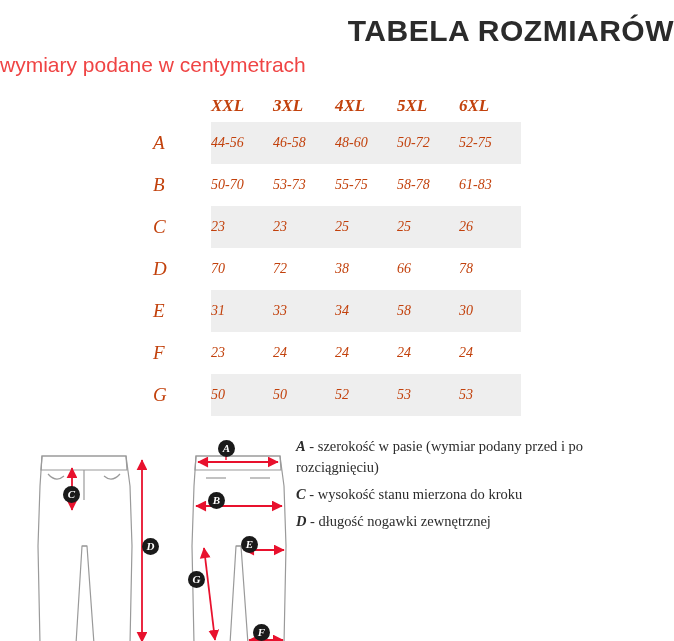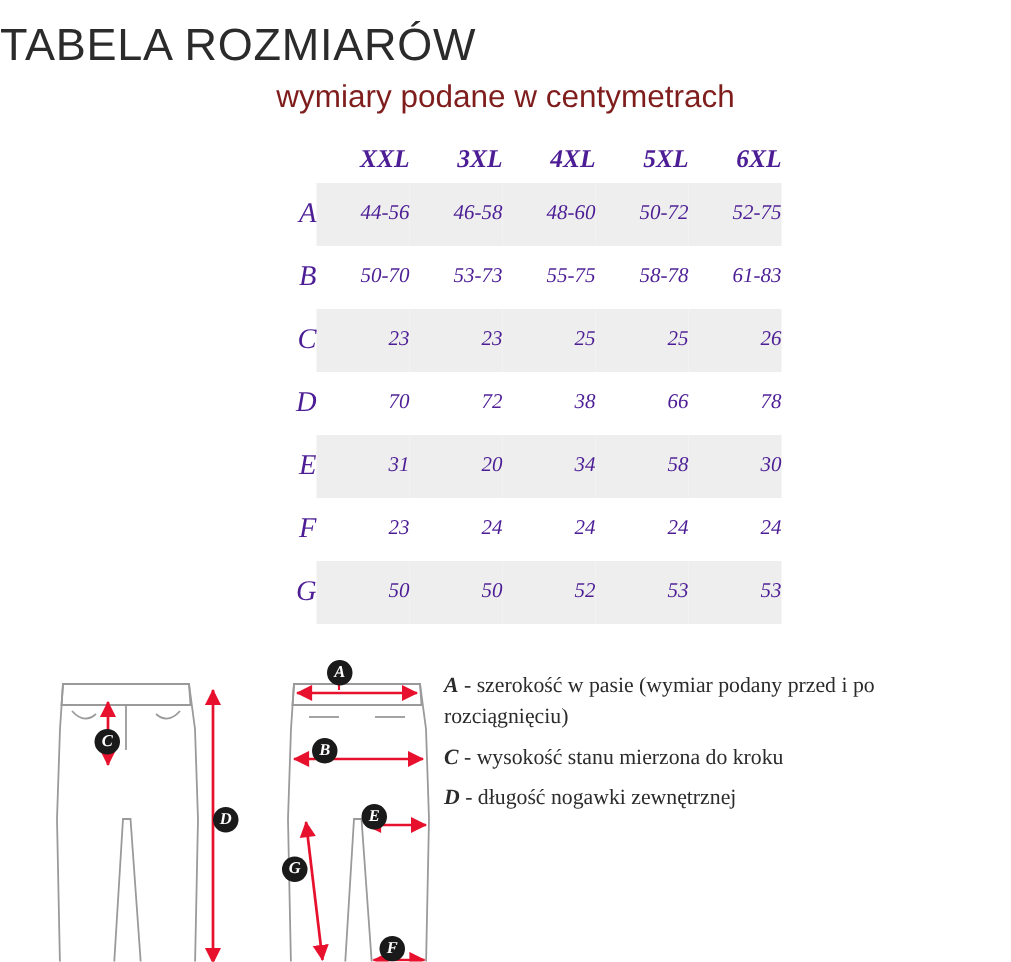--- a/index.html
+++ b/index.html
@@ -14,52 +14,51 @@
     color: #2b2b2b;
     overflow: hidden;
     position: relative;
   }
   .page {
     width: 674px;
     height: 641px;
     position: relative;
   }
   .title {
-    text-align: left;
+    text-align: right;
     font-family: "Liberation Sans", sans-serif;
-    font-weight: normal;
+    font-weight: bold;
     font-size: 30px;
     letter-spacing: 0.5px;
     color: #2b2b2b;
     margin: 14px 0 0 0;
     line-height: 1.1;
   }
   .subtitle {
-    text-align: center;
     font-family: "Liberation Sans", sans-serif;
     font-size: 21px;
-    color: #7f1d1d;
+    color: #ef4444;
     margin: 6px 0 0 0;
     line-height: 1.1;
   }
   .table-wrap {
     width: 368px;
     margin: 14px auto 0 auto;
   }
   table.size-table {
     border-collapse: collapse;
     width: 100%;
     font-family: "Liberation Serif", serif;
   }
   table.size-table th,
   table.size-table td {
-    text-align: right;
+    text-align: left;
     font-size: 14px;
     font-style: italic;
-    color: #4c1d95;
+    color: #c2410c;
     padding: 0;
     height: 42px;
     vertical-align: middle;
   }
   table.size-table thead th {
     font-size: 17px;
     font-weight: bold;
     font-style: italic;
     height: 32px;
     background: #ffffff;
@@ -81,21 +80,21 @@
     width: 62px;
   }
   .lower {
     position: relative;
     margin-top: 10px;
     height: 222px;
   }
   .legend {
     position: absolute;
     left: 296px;
-    top: 21px;
+    top: 10px;
     width: 372px;
     font-size: 14.5px;
     line-height: 1.45;
     color: #2b2b2b;
   }
   .legend p {
     margin: 0 0 6px 0;
   }
   .legend .key {
     font-style: italic;
@@ -172,21 +171,21 @@
           <td class="rowlabel">D</td>
           <td class="val">70</td>
           <td class="val">72</td>
           <td class="val">38</td>
           <td class="val">66</td>
           <td class="val">78</td>
         </tr>
         <tr class="shaded">
           <td class="rowlabel">E</td>
           <td class="val">31</td>
-          <td class="val">20</td>
+          <td class="val">33</td>
           <td class="val">34</td>
           <td class="val">58</td>
           <td class="val">30</td>
         </tr>
         <tr>
           <td class="rowlabel">F</td>
           <td class="val">23</td>
           <td class="val">24</td>
           <td class="val">24</td>
           <td class="val">24</td>

